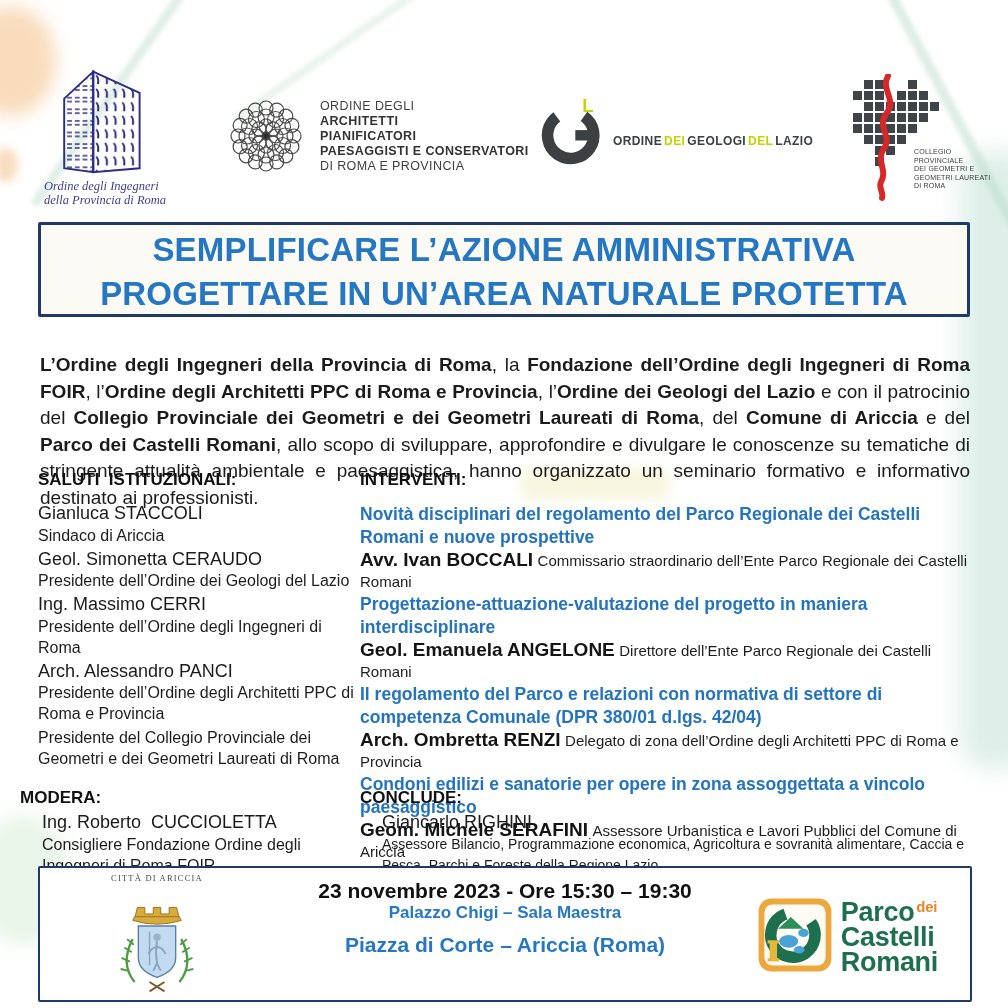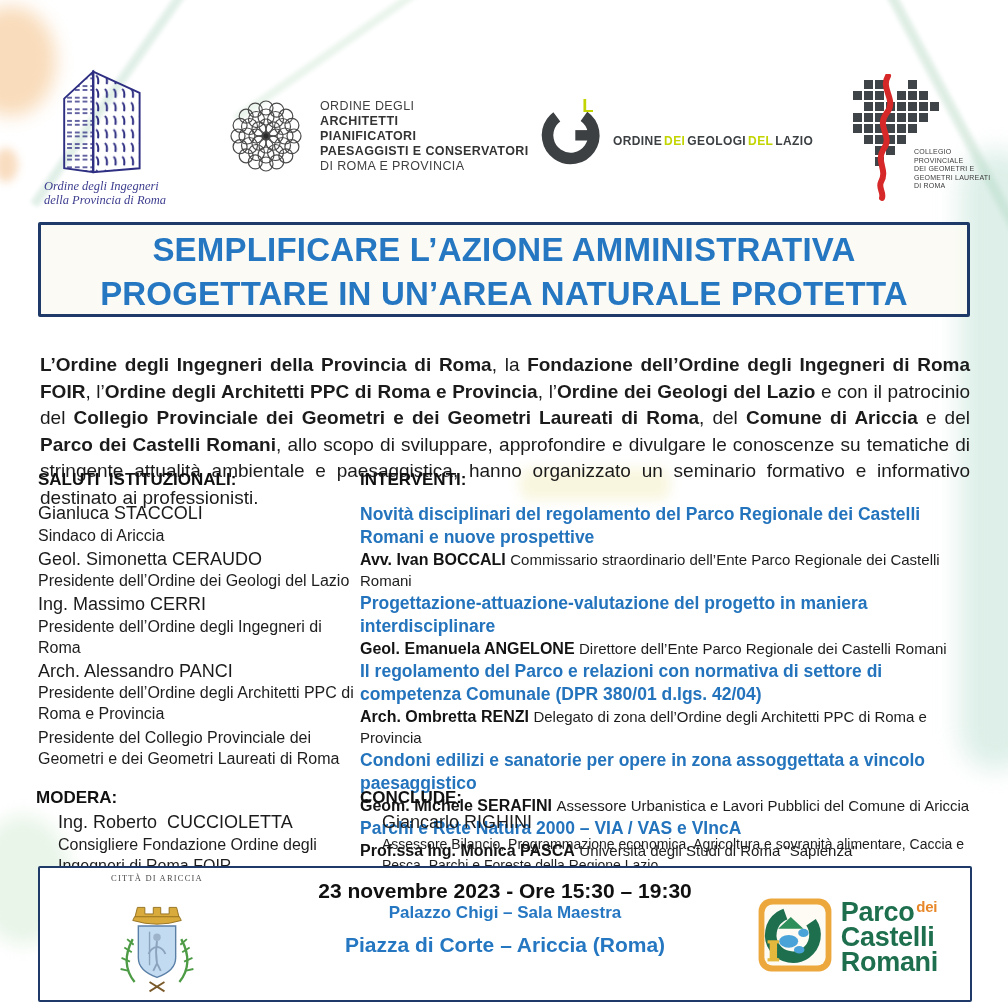--- a/index.html
+++ b/index.html
@@ -60,24 +60,24 @@
   .saluti { position:absolute; left:38px; top:470px; width:322px; }
   .saluti .people { margin-top:13px; }
   .person { margin-bottom:3px; }
   .person-name { font-size:18px; font-weight:400; line-height:21.5px; white-space:pre-wrap; }
   .person-role { font-size:16px; line-height:21px; color:#1d1d1d; }
 
   .interventi { position:absolute; left:360px; top:470px; width:620px; }
   .interventi .items { margin-top:13px; }
   .talk-topic { font-size:17.5px; font-weight:700; color:#2474BD; line-height:23px; }
   .talk-speaker { line-height:21px; margin-bottom:1px; }
-  .sp-name { font-size:16px; font-weight:700; color:#141414; }
+  .sp-name { font-size:19px; font-weight:700; color:#141414; }
   .sp-role { font-size:15px; color:#1d1d1d; }
 
-  .modera { position:absolute; left:36px; top:788px; width:322px; }
+  .modera { position:absolute; left:20px; top:788px; width:322px; }
   .modera .person, .conclude .person { margin-left:22px; margin-top:4px; }
   .conclude { position:absolute; left:360px; top:788px; width:620px; }
   .conclude .person-role { font-size:14px; }
 
   
   .footer {
     position:absolute; left:38px; top:866px; width:934px; height:136px;
     box-sizing:border-box; border:2px solid #1f3a68; border-radius:2px;
     background:#ffffff;
   }

